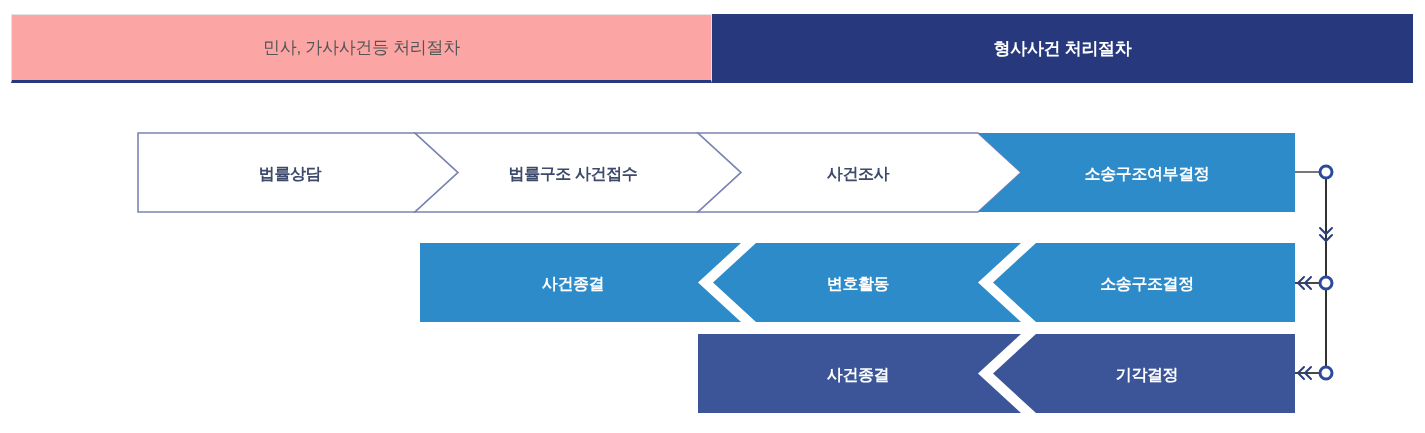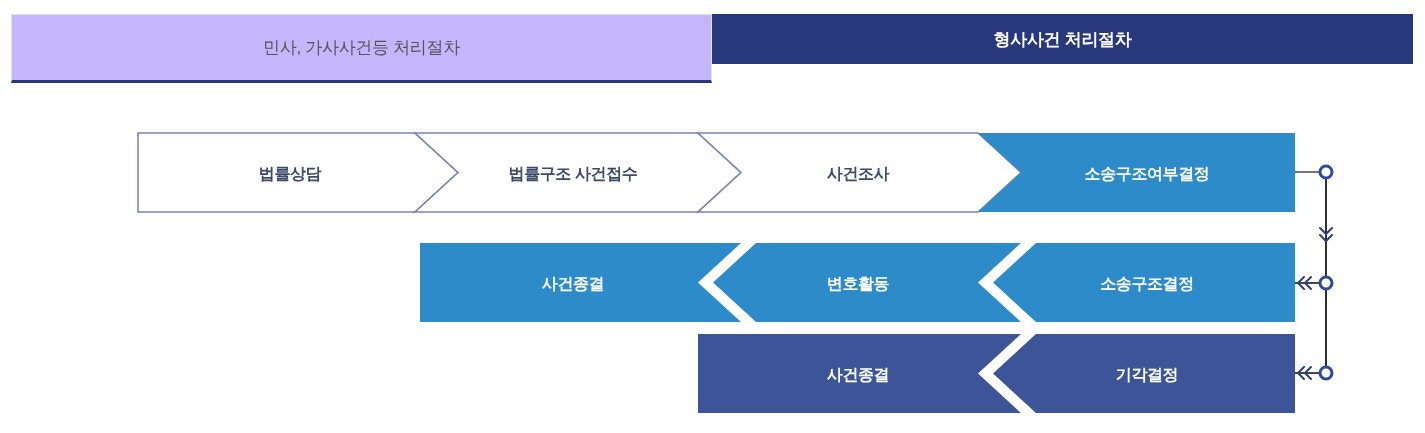--- a/index.html
+++ b/index.html
@@ -29,29 +29,29 @@
     display: flex;
     align-items: center;
     justify-content: center;
     font-size: 17px;
     letter-spacing: -0.3px;
     user-select: none;
   }
   .tab-inactive {
     width: 701px;
     height: 69px;
-    background: #c4b5fd;
+    background: #fca5a5;
     border: 1px solid #e3e3e3;
     border-bottom: 3px solid #27387d;
     color: #555555;
     font-weight: normal;
   }
   .tab-active {
     width: 701px;
-    height: 50px;
+    height: 69px;
     background: #27387d;
     color: #ffffff;
     font-weight: bold;
   }
 
   
   .flow {
     position: absolute;
     left: 0;
     top: 0;

